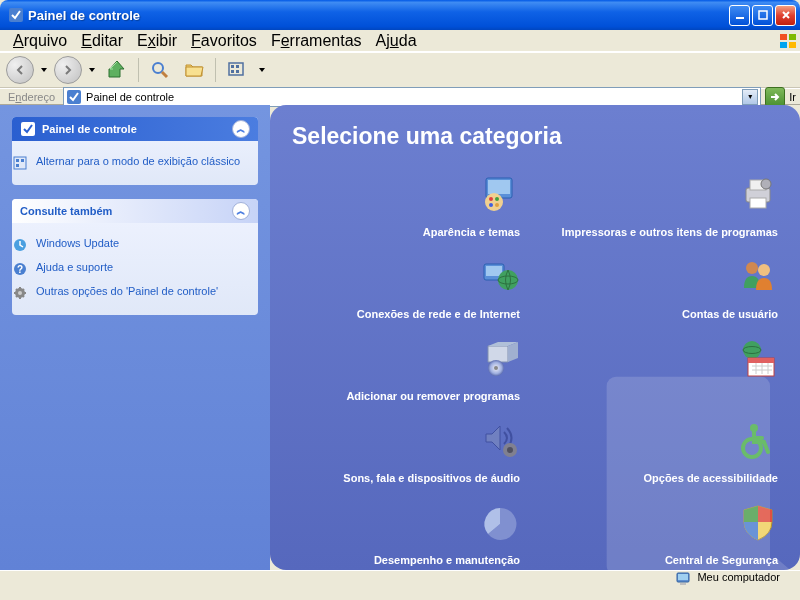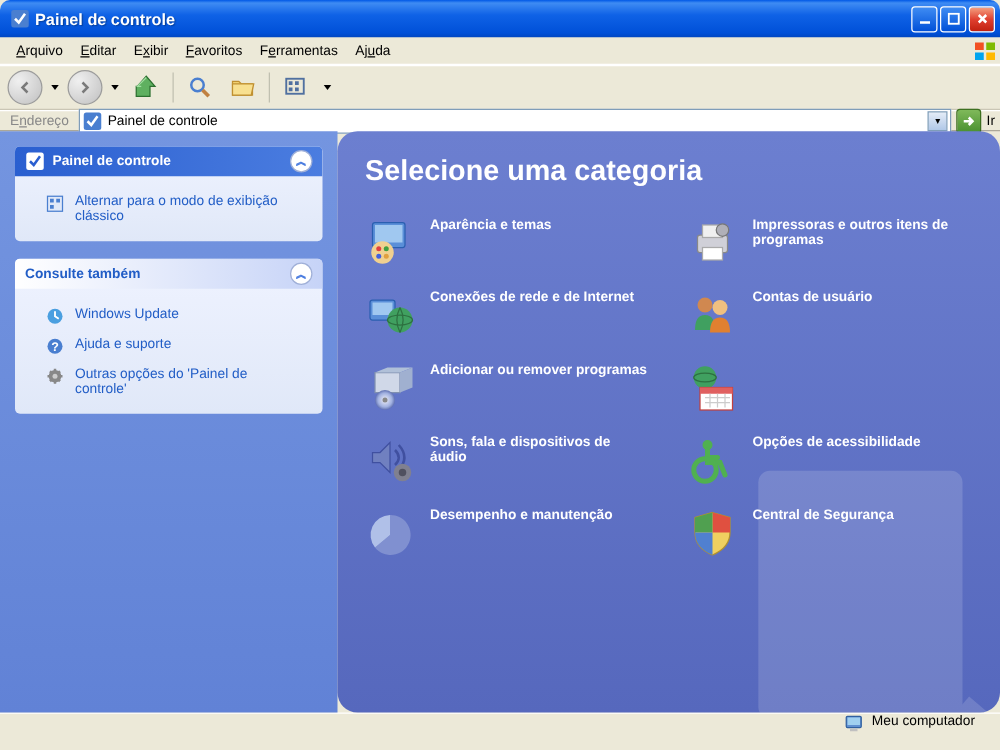--- a/index.html
+++ b/index.html
@@ -6,21 +6,21 @@
 body { width: 800px; height: 600px; overflow: hidden; background: #ece9d8; }
 
 .titlebar { height: 30px; background: linear-gradient(to bottom, #0058e6 0%, #3f8cf3 8%, #0f62e6 40%, #0050d8 88%, #0046c0 100%); display: flex; align-items: center; padding: 0 4px; border-radius: 8px 8px 0 0; }
 .titlebar-icon { width: 16px; height: 16px; margin: 0 4px; }
 .titlebar-text { color: #fff; font-size: 13px; font-weight: bold; flex: 1; text-shadow: 1px 1px 1px rgba(0,0,0,0.3); }
 .winbtns { display: flex; gap: 2px; }
 .winbtn { width: 21px; height: 21px; border-radius: 3px; border: 1px solid #fff; display: flex; align-items: center; justify-content: center; font-size: 12px; font-weight: bold; color: #fff; cursor: pointer; }
 .winbtn.min, .winbtn.max { background: linear-gradient(to bottom, #3f8cf3, #0050d8); }
 .winbtn.close { background: linear-gradient(to bottom, #f4a080, #e04030, #c02010); }
 
-.menubar { height: 22px; background: #ece9d8; border-bottom: 1px solid #fff; display: flex; align-items: center; padding: 0 6px; font-size: 11px; position: relative; }
+.menubar { height: 22px; background: #ece9d8; border-bottom: 1px solid #fff; display: flex; align-items: center; padding: 0 6px; font-size: 16px; position: relative; }
 .menubar-border { position: absolute; right: 2px; top: 2px; width: 20px; height: 18px; }
 .menu-item { padding: 2px 7px; cursor: pointer; }
 .menu-item u { text-decoration: underline; }
 
 .toolbar { height: 36px; background: #ece9d8; border-top: 1px solid #fff; border-bottom: 1px solid #cac6b5; display: flex; align-items: center; padding: 0 6px; gap: 4px; }
 .tbtn { width: 30px; height: 30px; display: flex; align-items: center; justify-content: center; border-radius: 3px; cursor: pointer; }
 .tbtn.nav { width: 28px; height: 28px; border-radius: 50%; background: radial-gradient(circle at 30% 30%, #f0f0f0, #c0c0c0); border: 1px solid #9c9c9c; }
 .tbsep { width: 1px; height: 24px; background: #c0c0b0; margin: 0 2px; }
 
 .addressbar { height: 16px; background: #ece9d8; border-top: 1px solid #fff; display: flex; align-items: center; padding: 0 4px; font-size: 11px; gap: 4px; }
@@ -29,28 +29,28 @@
 .addr-input-text { flex: 1; font-size: 11px; }
 .addr-dd { width: 16px; height: 16px; background: linear-gradient(to bottom, #e4ecf7, #b0c8e8); border: 1px solid #7f9db9; display: flex; align-items: center; justify-content: center; font-size: 8px; cursor: pointer; }
 .go-btn { width: 20px; height: 20px; background: linear-gradient(to bottom, #7fb95a, #4a9030); border: 1px solid #3d7020; border-radius: 3px; display: flex; align-items: center; justify-content: center; color: #fff; font-size: 11px; cursor: pointer; }
 
 .content { display: flex; height: 466px; border-top: 1px solid #aca899; }
 .sidebar { width: 270px; background: linear-gradient(to bottom, #7495e0 0%, #6182d6 100%); padding: 12px; }
 .panel { background: linear-gradient(to bottom, #eff3ff, #e0e8f8); border-radius: 4px; margin-bottom: 14px; overflow: hidden; }
 .panel-header { height: 24px; background: linear-gradient(to right, #2a5fd0, #4b7de0); display: flex; align-items: center; padding: 0 8px; color: #fff; font-size: 11px; font-weight: bold; gap: 6px; }
 .panel-header.light { background: linear-gradient(to right, #fff, #c6d3f7); color: #215dc6; }
 .collapse-btn { margin-left: auto; width: 18px; height: 18px; border-radius: 50%; background: #fff; border: 1px solid #a0b0d8; display: flex; align-items: center; justify-content: center; font-size: 9px; color: #4b7de0; cursor: pointer; }
-.panel-body { padding: 10px 24px; font-size: 11px; }
+.panel-body { padding: 10px 0; font-size: 11px; }
 .panel-link { display: flex; align-items: flex-start; gap: 8px; color: #215dc6; padding: 4px 0; cursor: pointer; }
 .panel-link-icon { width: 16px; height: 16px; flex-shrink: 0; }
 
 .main { flex: 1; background: linear-gradient(to bottom, #6c7fd0 0%, #5668bd 100%); padding: 18px 22px; position: relative; overflow: hidden; border-radius: 16px; }
 .main-title { color: #fff; font-size: 23px; font-weight: bold; font-family: Arial, sans-serif; margin-bottom: 24px; }
 .categories { display: grid; grid-template-columns: 1fr 1fr; gap: 18px 30px; }
-.cat-item { display: flex; align-items: flex-start; gap: 12px; cursor: pointer; }
+.cat-item { display: flex; align-items: flex-end; gap: 12px; cursor: pointer; flex-direction: column; }
 .cat-icon { width: 40px; height: 40px; flex-shrink: 0; }
 .cat-label { color: #fff; font-size: 11px; font-weight: bold; }
 .watermark { position: absolute; right: -20px; bottom: -40px; width: 240px; height: 280px; opacity: 0.15; }
 
 .statusbar { height: 22px; background: #ece9d8; border-top: 1px solid #fff; display: flex; align-items: flex-start; justify-content: flex-end; padding: 0 20px; font-size: 11px; gap: 6px; }
 .status-icon { width: 16px; height: 16px; }
 </style>
 </head>
 <body>
 

